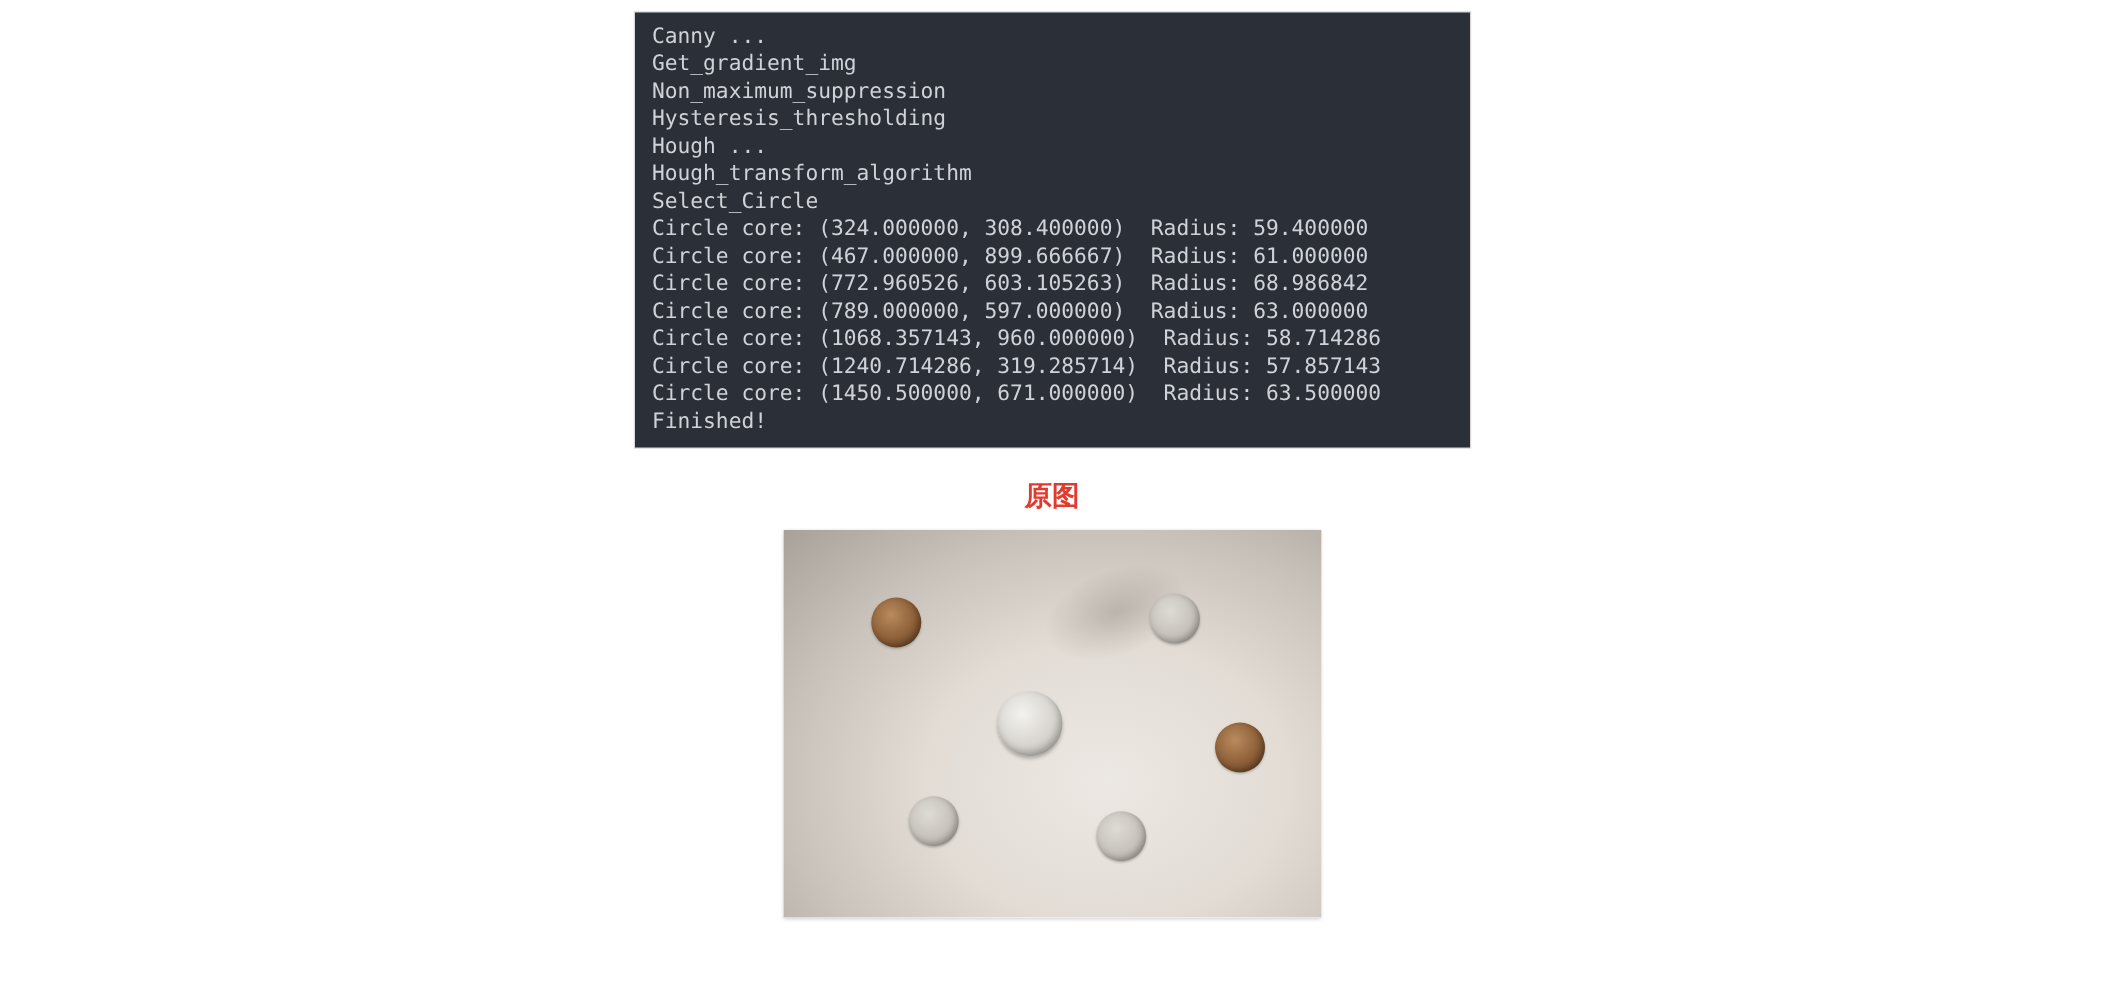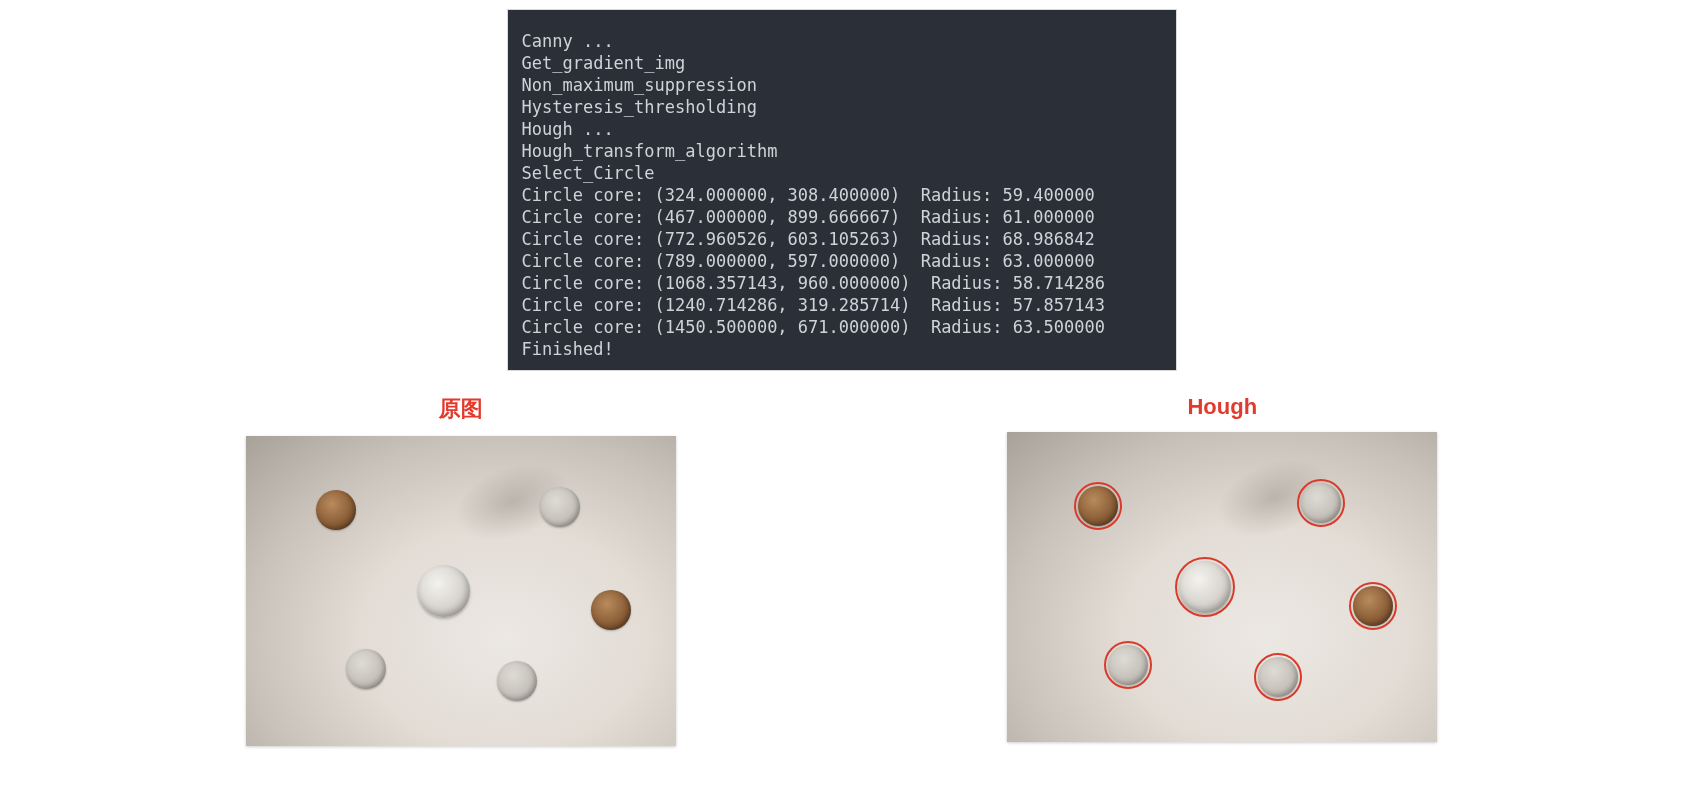--- a/index.html
+++ b/index.html
@@ -20,21 +20,21 @@
     display: flex;
     justify-content: center;
     padding-top: 10px;
   }
   .terminal {
     background: #2b2f38;
     color: #cfd3d8;
     font-family: "DejaVu Sans Mono", "Menlo", "Consolas", monospace;
     font-size: 17px;
     line-height: 22px;
-    padding: 20px 14px 10px 14px;
+    padding: 8px 14px 10px 14px;
     width: 640px;
     white-space: pre;
     box-shadow: 0 0 0 1px rgba(0,0,0,0.15);
   }
 
   
   .row {
     display: flex;
     justify-content: space-between;
     align-items: flex-start;
@@ -157,33 +157,15 @@
       <div class="coin bronze" style="left: 21%; top: 24%;"></div>
           <div class="coin silver" style="left: 73%; top: 23%;"></div>
           <div class="coin silver-big" style="left: 46%; top: 50%;"></div>
           <div class="coin bronze" style="left: 85%; top: 56%;"></div>
           <div class="coin silver" style="left: 28%; top: 75%;"></div>
           <div class="coin silver" style="left: 63%; top: 79%;"></div>
         </div>
     </div>
 
 
-    <div class="col">
-      <div class="caption">Hough</div>
-      <div class="panel photo" id="panel-hough">
-        <div class="smudge"></div>
-      <div class="coin bronze" style="left: 21%; top: 24%;"></div>
-          <div class="ring sm" style="left: 21%; top: 24%;"></div>
-          <div class="coin silver" style="left: 73%; top: 23%;"></div>
-          <div class="ring sm" style="left: 73%; top: 23%;"></div>
-          <div class="coin silver-big" style="left: 46%; top: 50%;"></div>
-          <div class="ring big" style="left: 46%; top: 50%;"></div>
-          <div class="coin bronze" style="left: 85%; top: 56%;"></div>
-          <div class="ring sm" style="left: 85%; top: 56%;"></div>
-          <div class="coin silver" style="left: 28%; top: 75%;"></div>
-          <div class="ring sm" style="left: 28%; top: 75%;"></div>
-          <div class="coin silver" style="left: 63%; top: 79%;"></div>
-          <div class="ring sm" style="left: 63%; top: 79%;"></div>
-        </div>
-    </div>
 
   </div>
 </div>
 
 </body></html>

